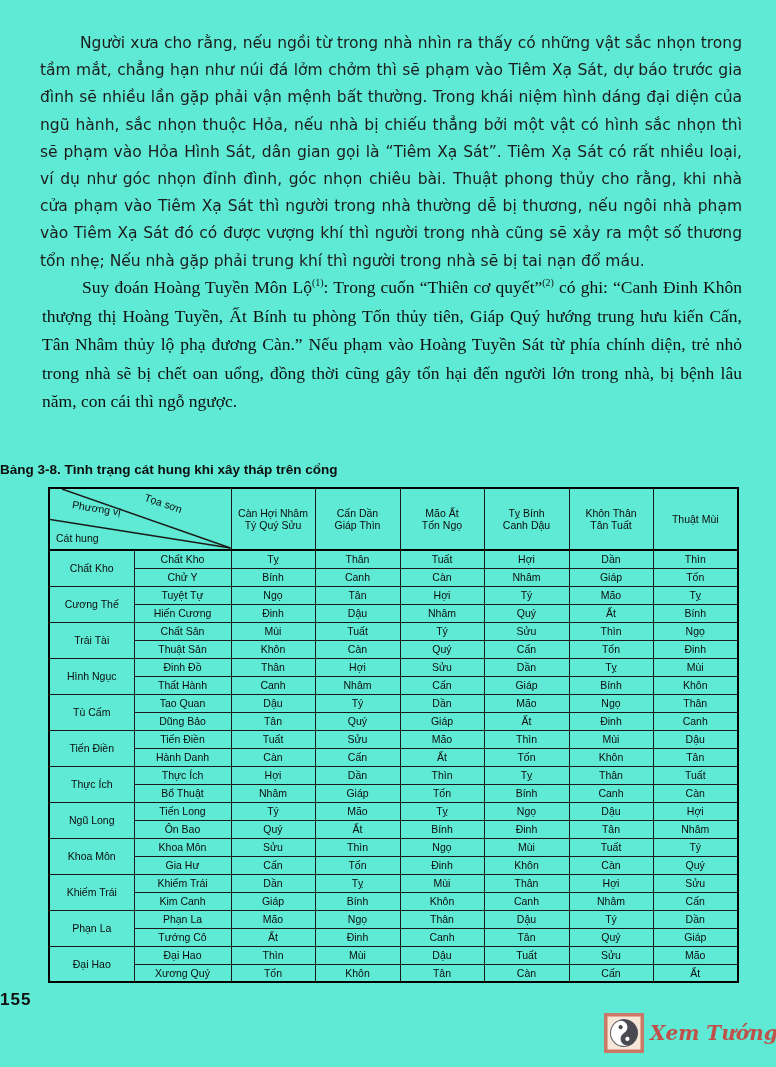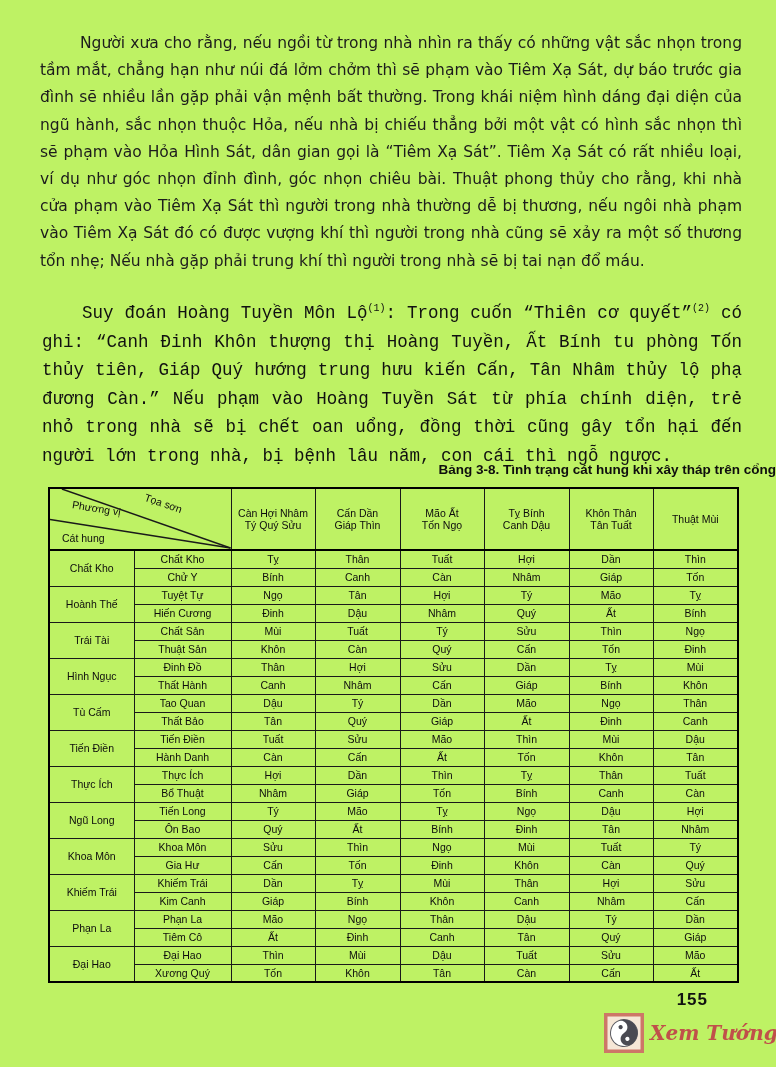--- a/index.html
+++ b/index.html
@@ -1,43 +1,43 @@
 <!DOCTYPE html>
 <html><head>
 <meta charset="utf-8">
 <style>
   * { margin:0; padding:0; box-sizing:border-box; }
   html,body { background:#e8e8e8; }
   .page {
     position:relative;
     width:776px; height:1067px;
-    background:#bef264;
+    background:#5eead4;
     font-family:"Liberation Sans", sans-serif;
     color:#141414;
     overflow:hidden;
     margin:0 auto;
   }
   .para1 {
     position:absolute; left:40px; top:30px; width:702px;
     font-family:"DejaVu Sans", sans-serif;
     font-size:15.5px; line-height:27.2px;
     text-align:justify; text-indent:40px;
     color:#1c1c1c;
   }
   .para2 {
-    position:absolute; left:42px; top:299px; width:700px;
-    font-family:Liberation Mono, monospace;
+    position:absolute; left:42px; top:273px; width:700px;
+    font-family:Liberation Serif, serif;
     font-size:17.5px; line-height:28.6px;
     text-align:justify; text-indent:40px;
     color:#101010;
   }
   .para2 sup { font-size:10px; line-height:0; }
   .table-title {
     position:absolute; left:0; top:462px; width:776px;
-    text-align:right; font-weight:bold; font-size:13.5px;
+    text-align:left; font-weight:bold; font-size:13.5px;
     color:#0e0e0e;
   }
   table.cat-hung {
     position:absolute; left:48px; top:487px; width:689px;
     border-collapse:collapse; table-layout:fixed;
     font-size:10.5px; color:#0d0d0d;
   }
   table.cat-hung th, table.cat-hung td {
     border:1px solid #1a1a1a;
     text-align:center; vertical-align:middle;
@@ -47,24 +47,24 @@
   table.cat-hung thead th { height:57px; font-weight:normal; white-space:pre-line; border-bottom:2px solid #000; }
   table.cat-hung tbody td { height:18px; }
   table.cat-hung tbody tr.group-start td { border-top:1.6px solid #000; }
   td.group { font-size:10.5px; }
   td.sub { font-size:10.5px; }
   th.corner { position:relative; padding:0; }
   th.corner svg { position:absolute; inset:0; width:100%; height:100%; }
   .corner-lbl { position:absolute; font-size:10.5px; white-space:nowrap; }
   .lbl-toason { top:8px; left:94px; transform:rotate(19deg); }
   .lbl-phuongvi { top:13px; left:22px; transform:rotate(9deg); }
-  .lbl-cathung { bottom:5px; left:12px; }
+  .lbl-cathung { bottom:5px; left:6px; }
   .page-number {
     position:absolute; left:0; top:990px; width:708px;
-    text-align:right; font-weight:bold; font-size:17px;
+    text-align:left; font-weight:bold; font-size:17px;
     letter-spacing:1px; color:#111;
   }
   .watermark {
     position:absolute; left:603px; top:1012px;
     display:flex; align-items:center; gap:5px;
   }
   .wm-logo { display:block; width:42px; height:42px; }
   .wm-text {
     font-family:"DejaVu Serif", serif;
     font-style:italic; font-weight:bold;
@@ -132,21 +132,21 @@
         <tr>
           <td class="sub">Chử Y</td>
           <td>Bính</td>
           <td>Canh</td>
           <td>Càn</td>
           <td>Nhâm</td>
           <td>Giáp</td>
           <td>Tốn</td>
         </tr>
         <tr class="group-start">
-          <td rowspan="2" class="group">Hoành Thế</td>
+          <td rowspan="2" class="group">Cương Thế</td>
           <td class="sub">Tuyệt Tự</td>
           <td>Ngọ</td>
           <td>Tân</td>
           <td>Hợi</td>
           <td>Tý</td>
           <td>Mão</td>
           <td>Tỵ</td>
         </tr>
         <tr>
           <td class="sub">Hiến Cương</td>
@@ -199,21 +199,21 @@
           <td rowspan="2" class="group">Tù Cấm</td>
           <td class="sub">Tao Quan</td>
           <td>Dậu</td>
           <td>Tý</td>
           <td>Dần</td>
           <td>Mão</td>
           <td>Ngọ</td>
           <td>Thân</td>
         </tr>
         <tr>
-          <td class="sub">Thất Bảo</td>
+          <td class="sub">Dũng Bảo</td>
           <td>Tân</td>
           <td>Quý</td>
           <td>Giáp</td>
           <td>Ất</td>
           <td>Đinh</td>
           <td>Canh</td>
         </tr>
         <tr class="group-start">
           <td rowspan="2" class="group">Tiến Điền</td>
           <td class="sub">Tiến Điền</td>
@@ -313,21 +313,21 @@
           <td rowspan="2" class="group">Phạn La</td>
           <td class="sub">Phạn La</td>
           <td>Mão</td>
           <td>Ngọ</td>
           <td>Thân</td>
           <td>Dậu</td>
           <td>Tý</td>
           <td>Dần</td>
         </tr>
         <tr>
-          <td class="sub">Tiêm Cô</td>
+          <td class="sub">Tướng Cô</td>
           <td>Ất</td>
           <td>Đinh</td>
           <td>Canh</td>
           <td>Tân</td>
           <td>Quý</td>
           <td>Giáp</td>
         </tr>
         <tr class="group-start">
           <td rowspan="2" class="group">Đại Hao</td>
           <td class="sub">Đại Hao</td>

